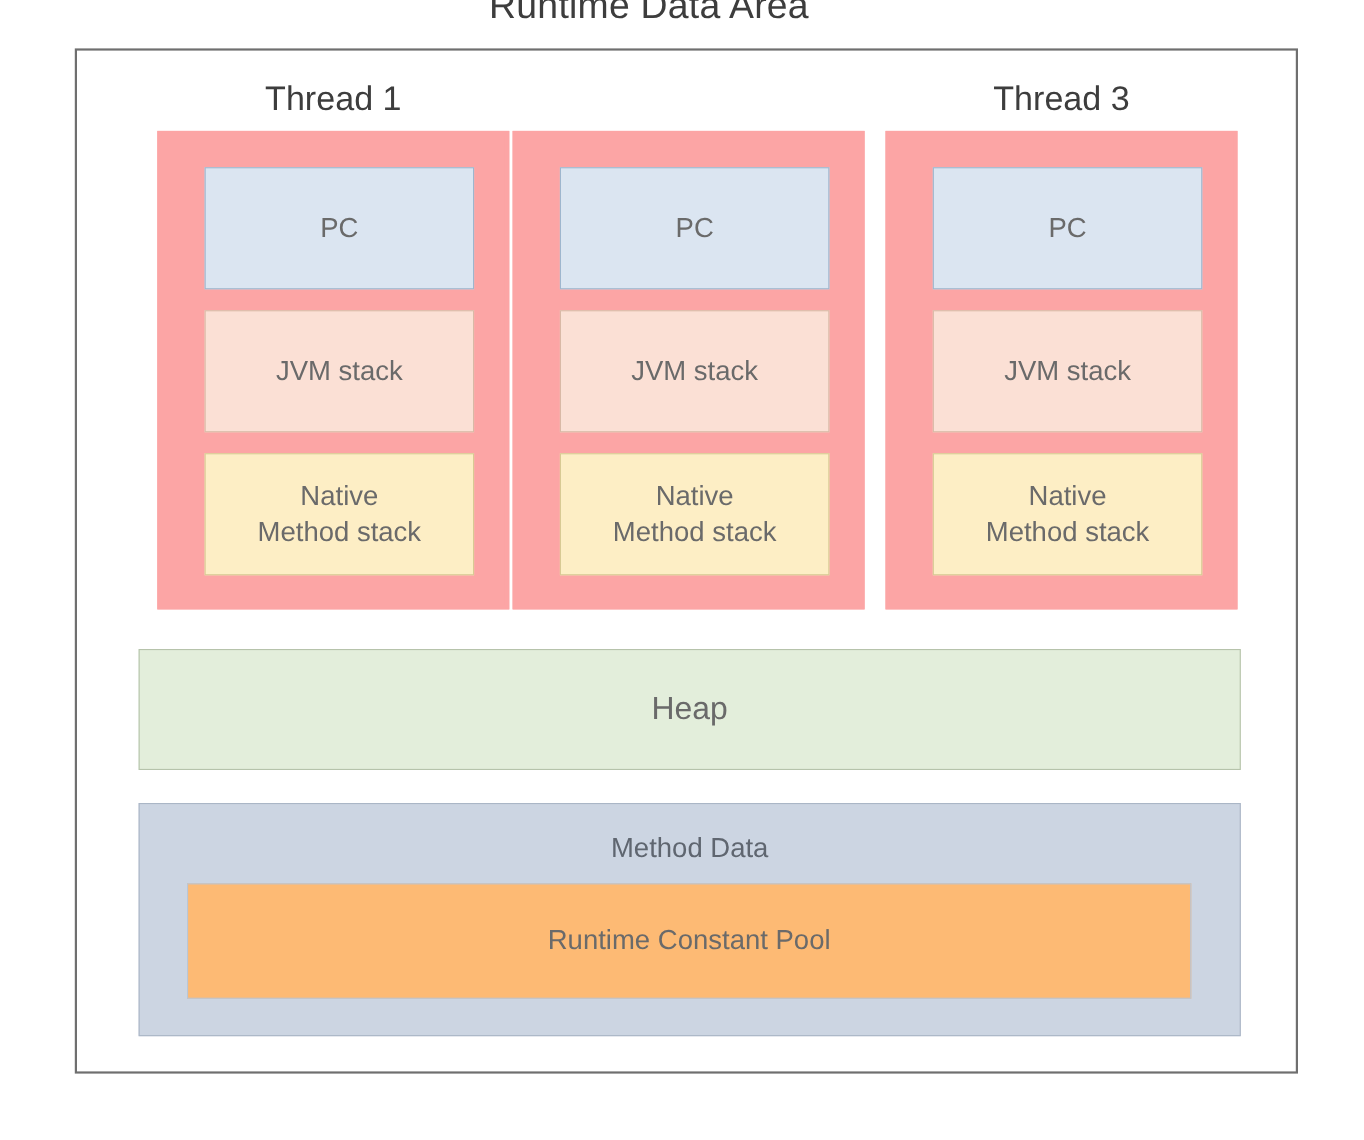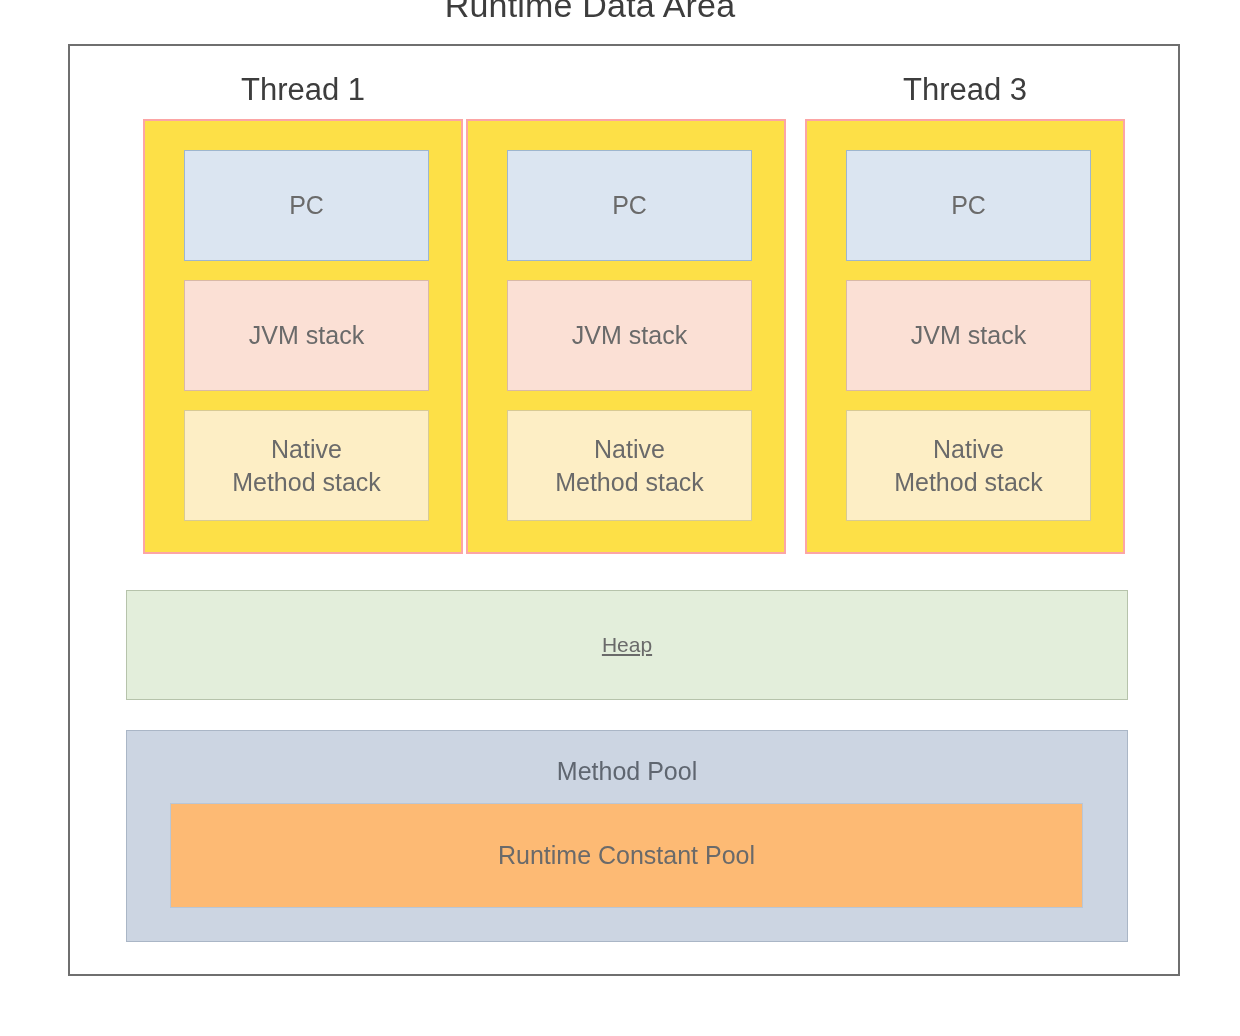--- a/index.html
+++ b/index.html
@@ -71,22 +71,22 @@
     line-height: 38px;
     white-space: nowrap;
   }
 
   .thread-box {
     position: absolute;
     top: 48px;
     left: 0;
     width: 320px;
     height: 435px;
-    border: 2px solid #fca5a5;
-    background: #fde047;
+    border: 4px solid #fca5a5;
+    background: #fca5a5;
     box-sizing: border-box;
   }
 
   
   .mem-box {
     position: absolute;
     left: 39px;
     width: 245px;
     box-sizing: border-box;
     display: flex;
@@ -125,23 +125,22 @@
     top: 544px;    
     width: 1002px;
     height: 110px;
     background: #e3eedb;
     border: 1px solid #b6c3ab;
     box-sizing: border-box;
     display: flex;
     align-items: center;
     justify-content: center;
     font-family: "Liberation Sans", sans-serif;
-    font-size: 21px;
+    font-size: 29px;
     color: #6a6a6a;
-    text-decoration: underline;
   }
 
   
   .method-area-box {
     position: absolute;
     left: 56px;   
     top: 684px;   
     width: 1002px;
     height: 212px;
     background: #ccd5e2;
@@ -238,19 +237,19 @@
       </div>
     </div>
 
   </div>
 
   <div class="heap-box">
     <span>Heap</span>
   </div>
 
   <div class="method-area-box">
-    <div class="method-area-label">Method Pool</div>
+    <div class="method-area-label">Method Data</div>
     <div class="constant-pool-box">
       <span>Runtime Constant Pool</span>
     </div>
   </div>
 
 </div>
 
 </body></html>

